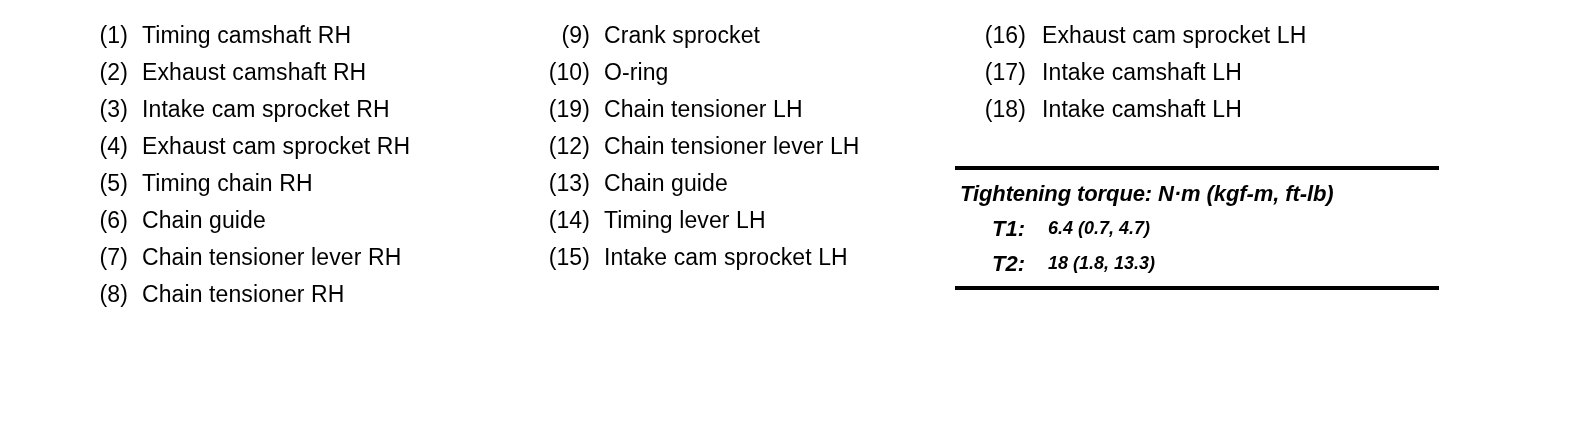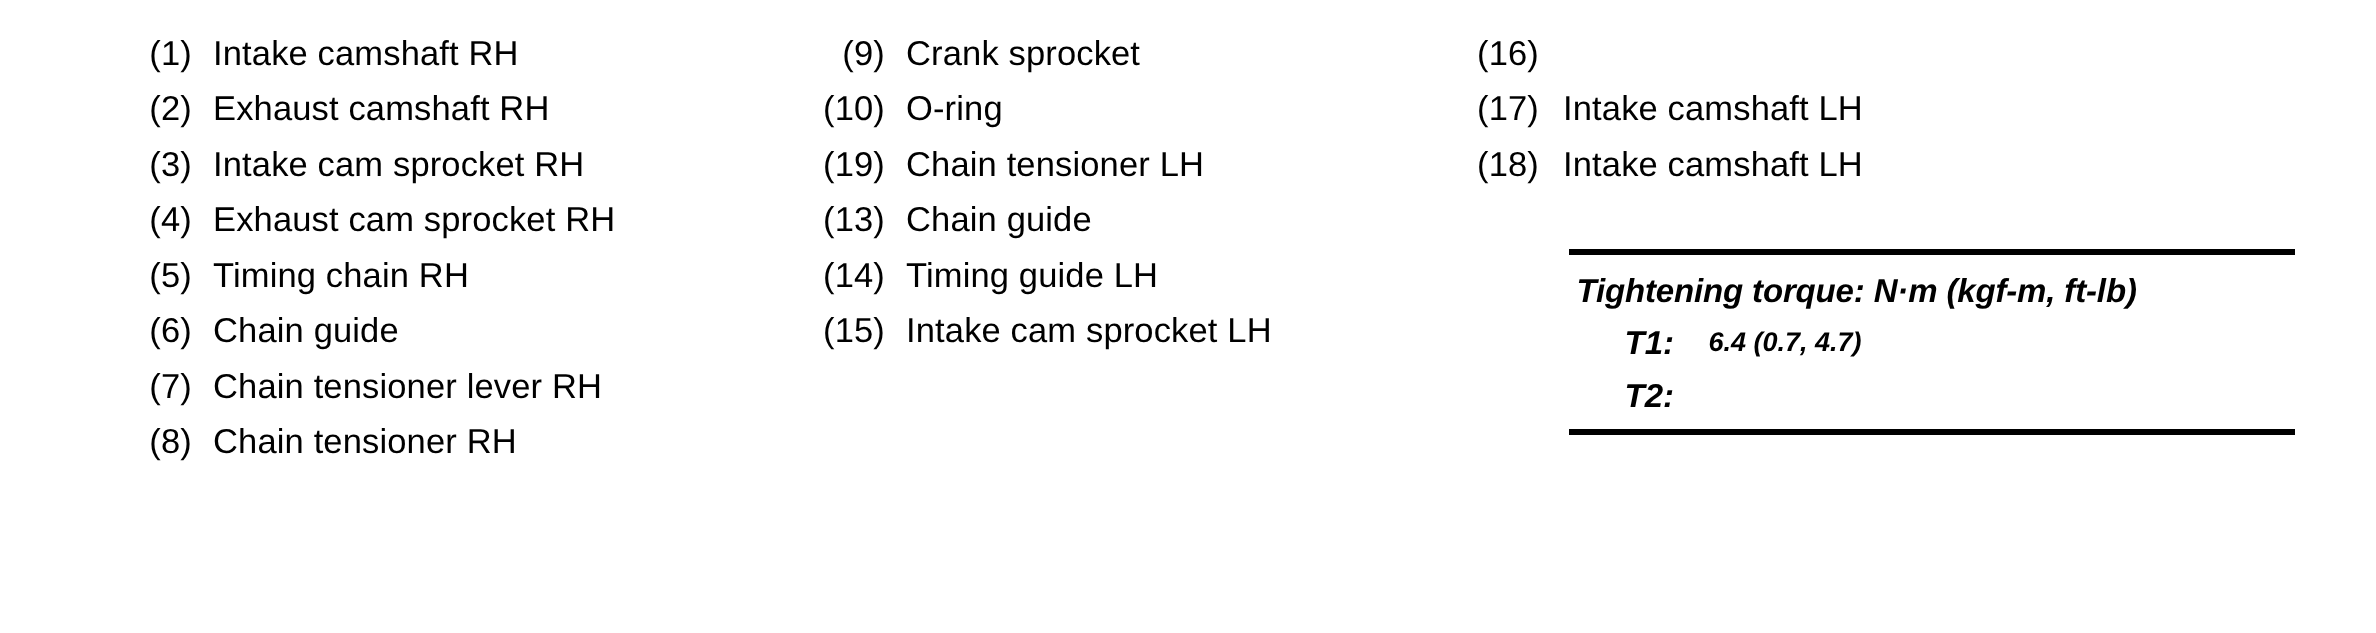--- a/index.html
+++ b/index.html
@@ -54,21 +54,21 @@
     white-space: nowrap;
   }
   .legend-col.col-2 .legend-num { width: 62px; flex: 0 0 62px; }
   .legend-col.col-2 .legend-label { padding-left: 14px; }
   .legend-col.col-3 .legend-num { width: 62px; flex: 0 0 62px; }
   .legend-col.col-3 .legend-label { padding-left: 16px; }
 
   
   .torque-box {
     position: absolute;
-    left: 1046px;
+    left: 955px;
     top: 166px;
     width: 484px;
   }
   .torque-rule {
     width: 100%;
     height: 4px;
     background: #000000;
   }
   .torque-rule.bottom { margin-top: 0; }
 
@@ -108,21 +108,21 @@
   }
 </style>
 </head>
 <body>
 
 <div class="sheet">
 
   <div class="legend-col col-1">
     <div class="legend-row">
       <span class="legend-num">(1)</span>
-      <span class="legend-label">Intake camshaft RH</span>
+      <span class="legend-label">Timing camshaft RH</span>
     </div>
     <div class="legend-row">
       <span class="legend-num">(2)</span>
       <span class="legend-label">Exhaust camshaft RH</span>
     </div>
     <div class="legend-row">
       <span class="legend-num">(3)</span>
       <span class="legend-label">Intake cam sprocket RH</span>
     </div>
     <div class="legend-row">
@@ -154,36 +154,41 @@
     </div>
     <div class="legend-row">
       <span class="legend-num">(10)</span>
       <span class="legend-label">O-ring</span>
     </div>
     <div class="legend-row">
       <span class="legend-num">(19)</span>
       <span class="legend-label">Chain tensioner LH</span>
     </div>
     <div class="legend-row">
+      <span class="legend-num">(12)</span>
+      <span class="legend-label">Chain tensioner lever LH</span>
+    </div>
+    <div class="legend-row">
       <span class="legend-num">(13)</span>
       <span class="legend-label">Chain guide</span>
     </div>
     <div class="legend-row">
       <span class="legend-num">(14)</span>
-      <span class="legend-label">Timing guide LH</span>
+      <span class="legend-label">Timing lever LH</span>
     </div>
     <div class="legend-row">
       <span class="legend-num">(15)</span>
       <span class="legend-label">Intake cam sprocket LH</span>
     </div>
   </div>
 
   <div class="legend-col col-3">
     <div class="legend-row">
       <span class="legend-num">(16)</span>
+      <span class="legend-label">Exhaust cam sprocket LH</span>
     </div>
     <div class="legend-row">
       <span class="legend-num">(17)</span>
       <span class="legend-label">Intake camshaft LH</span>
     </div>
     <div class="legend-row">
       <span class="legend-num">(18)</span>
       <span class="legend-label">Intake camshaft LH</span>
     </div>
   </div>
@@ -191,18 +196,19 @@
   <div class="torque-box">
     <div class="torque-rule top"></div>
     <div class="torque-body">
       <div class="torque-title">Tightening torque: N·m (kgf-m, ft-lb)</div>
       <div class="torque-row">
         <span class="torque-key">T1:</span>
         <span class="torque-val">6.4 (0.7, 4.7)</span>
       </div>
       <div class="torque-row">
         <span class="torque-key">T2:</span>
+        <span class="torque-val">18 (1.8, 13.3)</span>
       </div>
     </div>
     <div class="torque-rule bottom"></div>
   </div>
 
 </div>
 
 </body></html>

